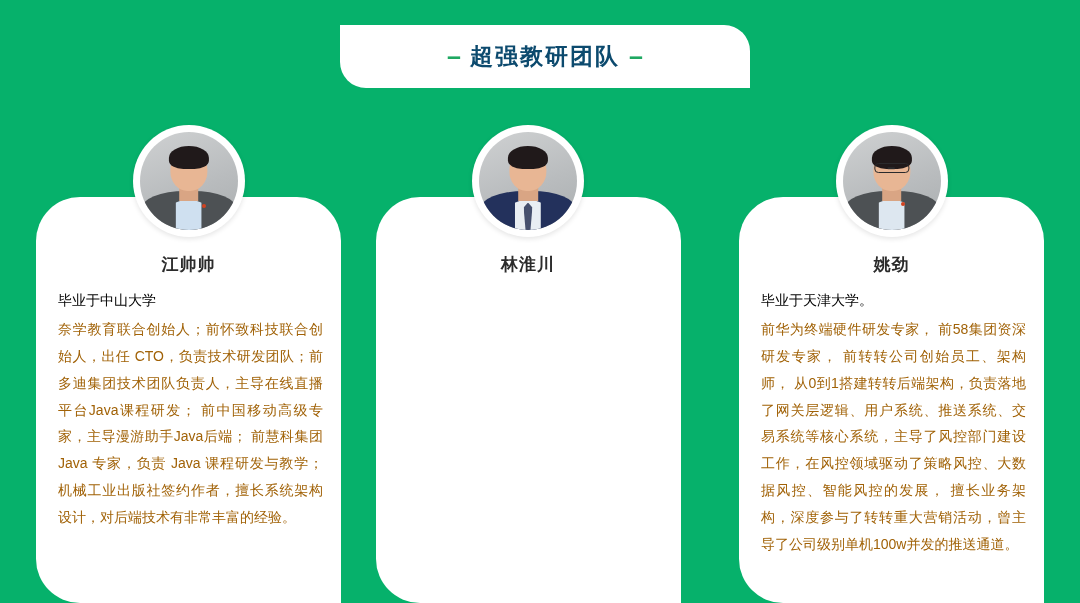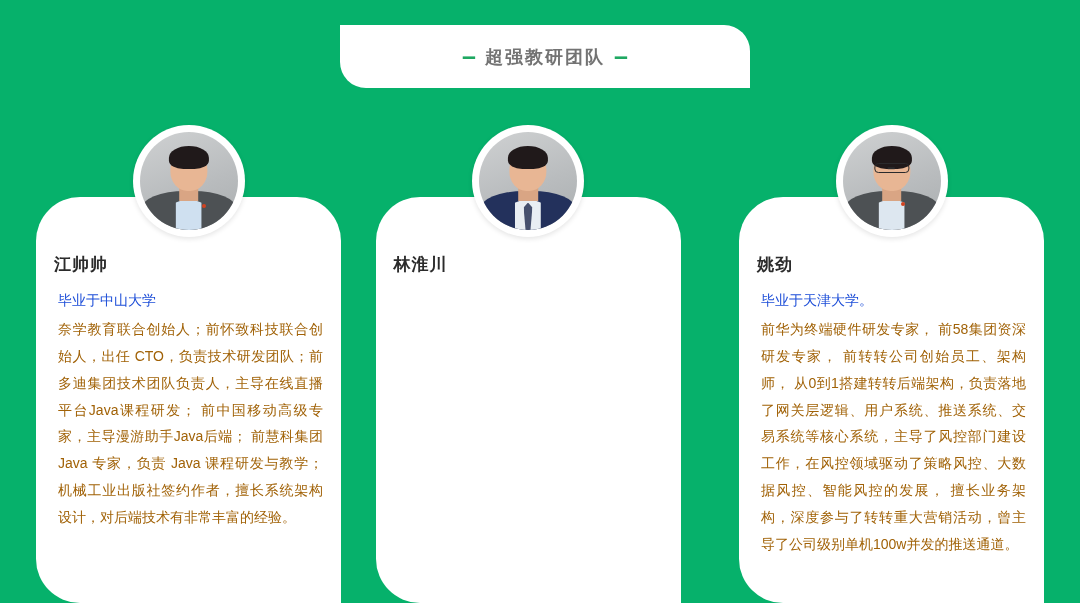--- a/index.html
+++ b/index.html
@@ -22,22 +22,22 @@
     top: 25px;
     width: 410px;
     height: 63px;
     background: #ffffff;
     border-radius: 0 26px 0 26px;
     display: flex;
     align-items: center;
     justify-content: center;
   }
   .banner-title {
-    color: #737373;
-    font-size: 18px;
+    color: #0c4a6e;
+    font-size: 23px;
     font-weight: bold;
     letter-spacing: 2px;
     white-space: nowrap;
     line-height: 1;
   }
   .banner-dash {
     color: #1fa862;
     font-size: 25px;
     font-weight: bold;
     padding: 0 9px;
@@ -170,29 +170,30 @@
   .av-pin {
     position: absolute;
     width: 4px;
     height: 4px;
     border-radius: 50%;
     background: #d2421f;
   }
 
   
   .card-name {
+    text-align: center;
     font-size: 17px;
     font-weight: bold;
     color: #2b2b2b;
     margin: 0 0 11px 0;
     letter-spacing: 1px;
   }
   .card-school {
     font-size: 14px;
-    color: #1d4ed8;
+    color: #000000;
     margin: 0 0 2px 0;
     line-height: 1.92;
     padding-left: 4px;
   }
   .card-bio {
     font-size: 14px;
     color: #a16207;
     margin: 0;
     line-height: 1.92;
     text-align: justify;

